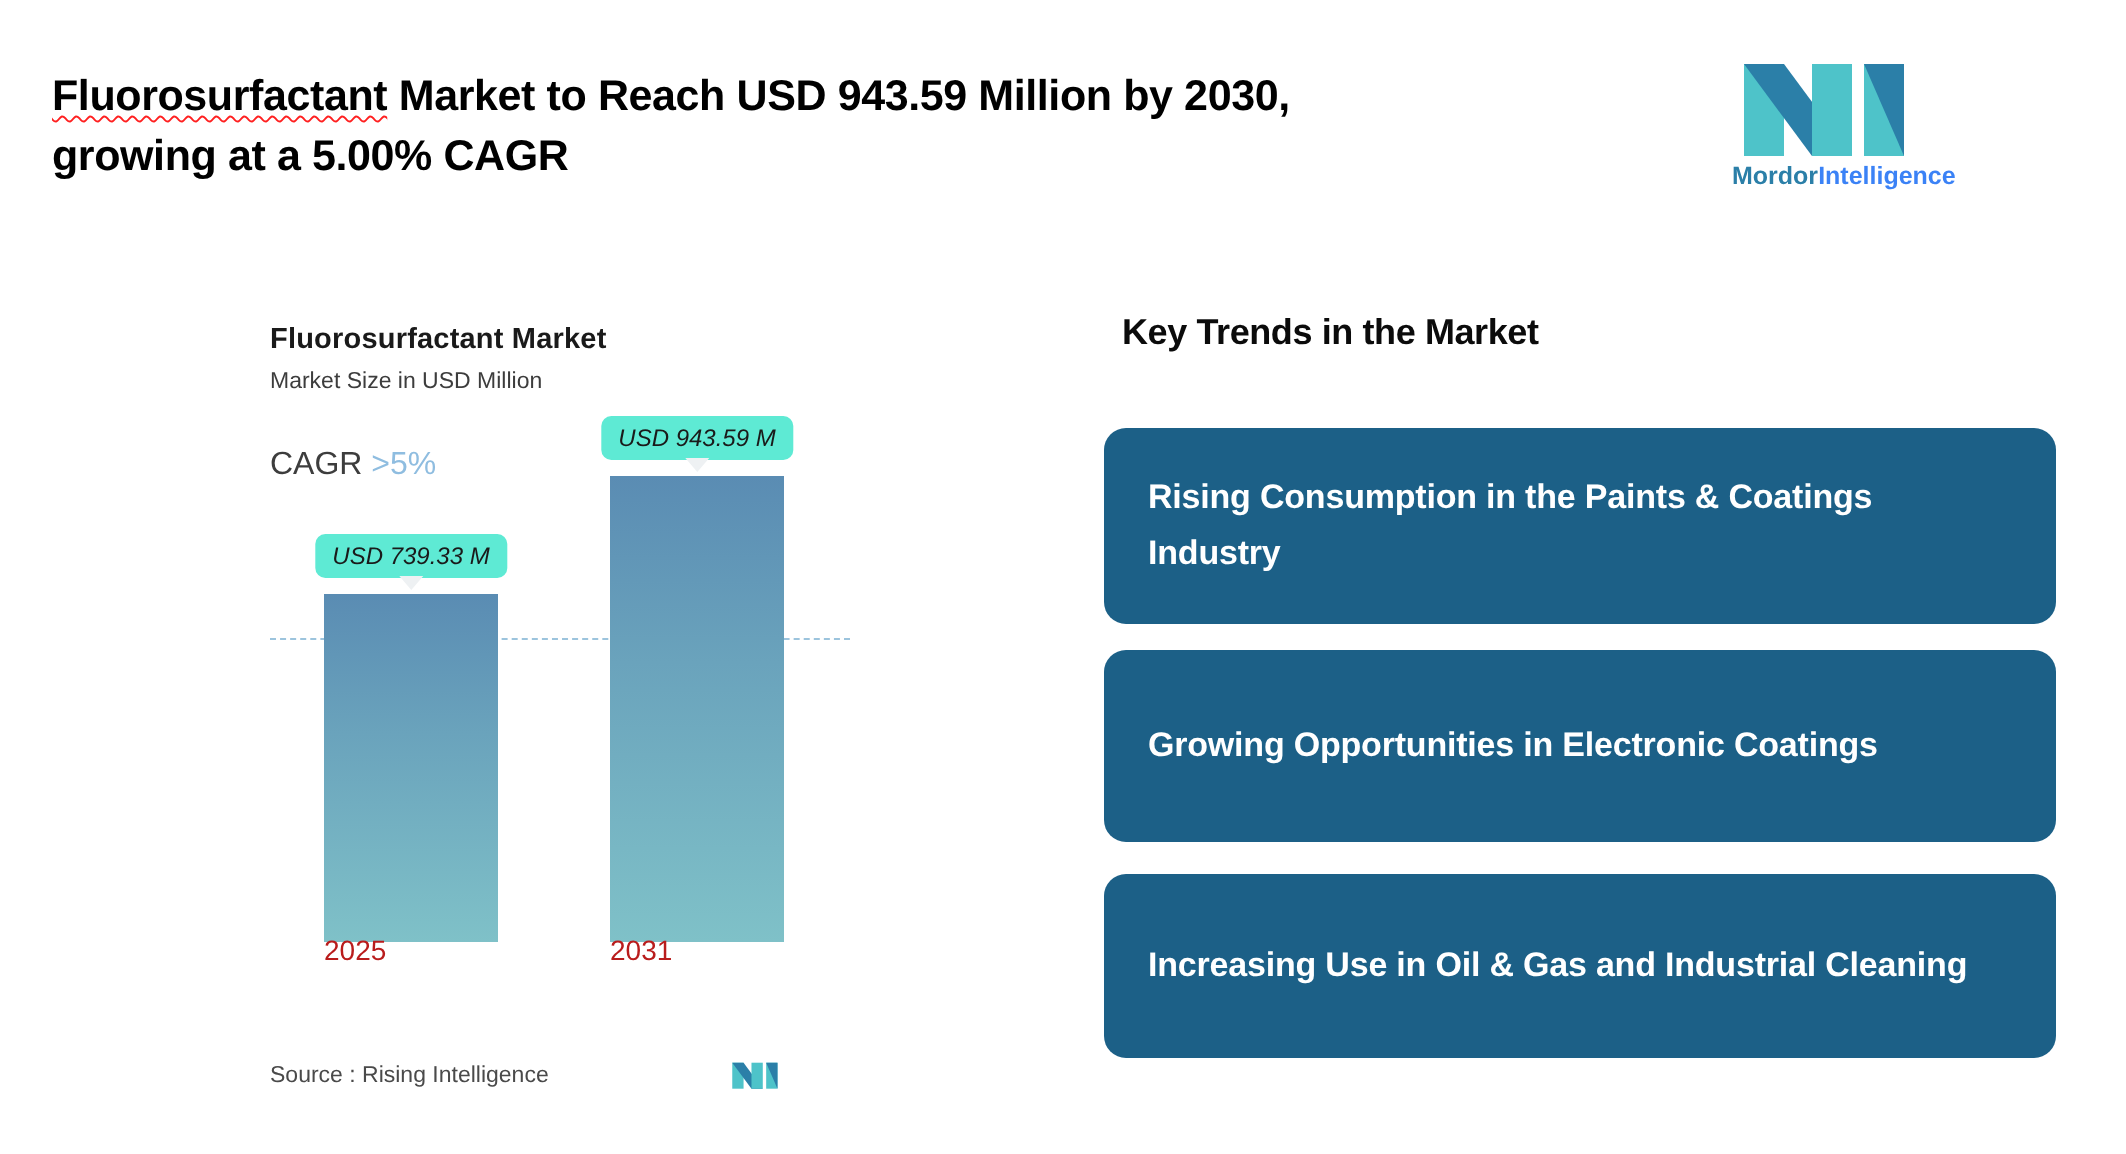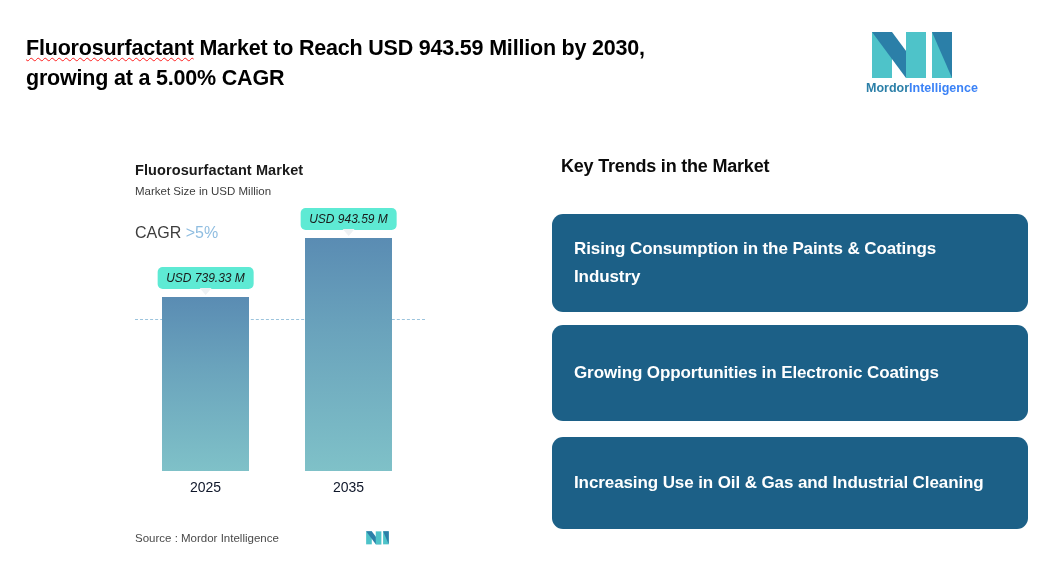--- a/index.html
+++ b/index.html
@@ -127,26 +127,26 @@
     left: 0;
     bottom: 24px;
     width: 87px;
     background: linear-gradient(to bottom, #5a8cb3 0%, #6aa3bc 40%, #7fc1c8 100%);
   }
   #bar-2025 { height: 174px; }
   #bar-2030 { height: 233px; }
 
   .bar-axis-label {
     position: absolute;
-    bottom: 0;
+    bottom: 12px;
     left: 0;
     width: 87px;
-    text-align: center;
+    text-align: left;
     font-size: 14px;
-    color: #0f172a;
+    color: #b91c1c;
   }
 
   .value-tip {
     position: absolute;
     left: 50%;
     transform: translateX(-50%);
     background: #5eead4;
     border-radius: 5px;
     padding: 4px 9px 4px 9px;
     font-size: 12px;
@@ -259,26 +259,26 @@
 
       <div class="bar-group" id="bar-group-2025">
         <div class="value-tip" id="tip-2025">USD 739.33 M</div>
         <div class="bar" id="bar-2025"></div>
         <div class="bar-axis-label">2025</div>
       </div>
 
       <div class="bar-group" id="bar-group-2030">
         <div class="value-tip" id="tip-2030">USD 943.59 M</div>
         <div class="bar" id="bar-2030"></div>
-        <div class="bar-axis-label">2035</div>
+        <div class="bar-axis-label">2031</div>
       </div>
     </div>
 
     <div id="chart-footer">
-      <div id="source-text">Source :  Mordor Intelligence</div>
+      <div id="source-text">Source :  Rising Intelligence</div>
       <svg id="source-logo" width="26" height="18" viewBox="0 0 92 52">
         <polygon points="4,52 4,6 24,6 24,52" fill="#4ec3c9"></polygon>
         <polygon points="4,6 24,6 58,52 38,52" fill="#2b7fa8"></polygon>
         <polygon points="38,52 58,52 58,6 38,6" fill="#4ec3c9"></polygon>
         <polygon points="64,6 84,6 84,52 64,52" fill="#4ec3c9"></polygon>
         <polygon points="64,6 84,6 84,52" fill="#2b7fa8"></polygon>
       </svg>
     </div>
   </div>
 

